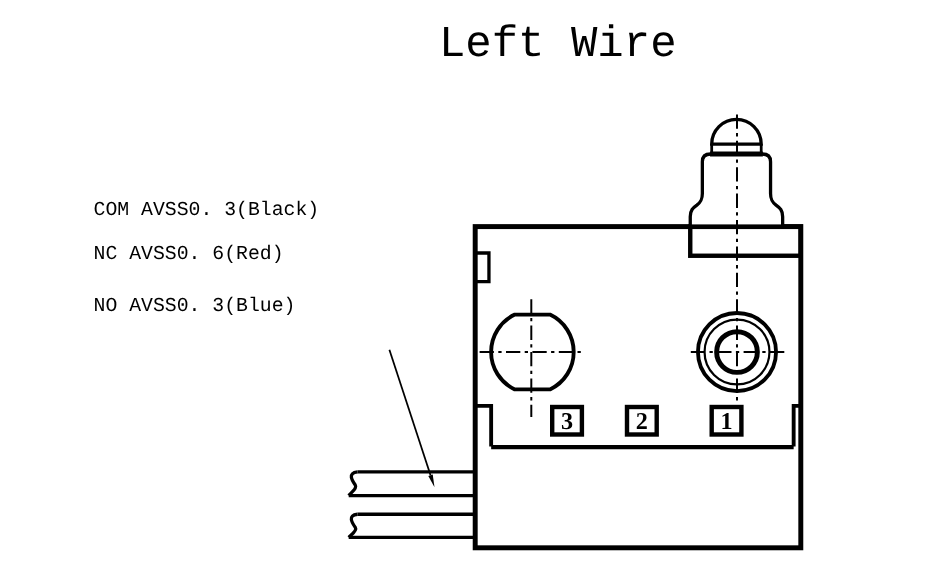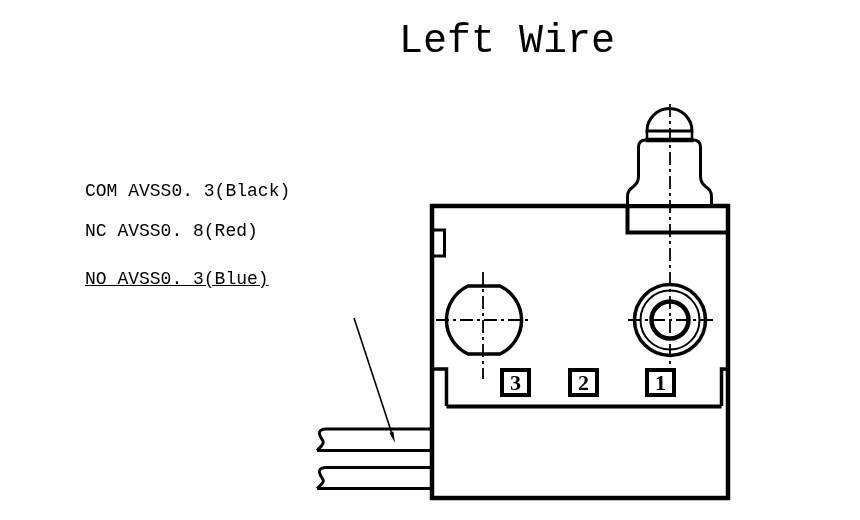--- a/index.html
+++ b/index.html
@@ -14,41 +14,41 @@
   .title {
     position:absolute; left:399px; top:22px;
     font-size:40px; line-height:1; white-space:pre; color:var(--line-color);
   }
   .wire-label {
     position:absolute; left:85px;
     font-size:18px; line-height:1; white-space:pre; color:var(--line-color);
   }
   .label-com { top:182px; }
   .label-nc  { top:222px; }
-  .label-no  { top:270px;text-decoration:underline; }
+  .label-no  { top:270px; }
   .terminal {
     position:absolute; top:368px; width:23px; height:21px;
     border:4px solid var(--line-color);
     font-family:"Liberation Serif", serif; font-weight:bold;
     font-size:22px; line-height:21px; text-align:center;
     color:var(--line-color); background:var(--bg-color);
   }
   .terminal-3 { left:500px; }
   .terminal-2 { left:568px; }
   .terminal-1 { left:645px; }
 </style>
 </head>
 <body>
 
 <div class="canvas">
 
   <div class="title">Left Wire</div>
 
   <div class="wire-label label-com">COM AVSS0. 3(Black)</div>
-  <div class="wire-label label-nc">NC AVSS0. 8(Red)</div>
+  <div class="wire-label label-nc">NC AVSS0. 6(Red)</div>
   <div class="wire-label label-no">NO AVSS0. 3(Blue)</div>
 
   <svg class="drawing" width="860" height="520" viewBox="0 0 860 520" fill="none" stroke="currentColor" stroke-linecap="butt" stroke-linejoin="miter">
 
     <g>
       <path d="M 325 429 H 434" stroke-width="3"></path>
       <path d="M 317 450.5 H 434" stroke-width="3"></path>
       <path d="M 325 429 C 315 430 321 438 323 441 C 325 444 319 448 317 450.5" stroke-width="3"></path>
       <path d="M 325 467.5 H 434" stroke-width="3"></path>
       <path d="M 317 488.5 H 434" stroke-width="3"></path>

